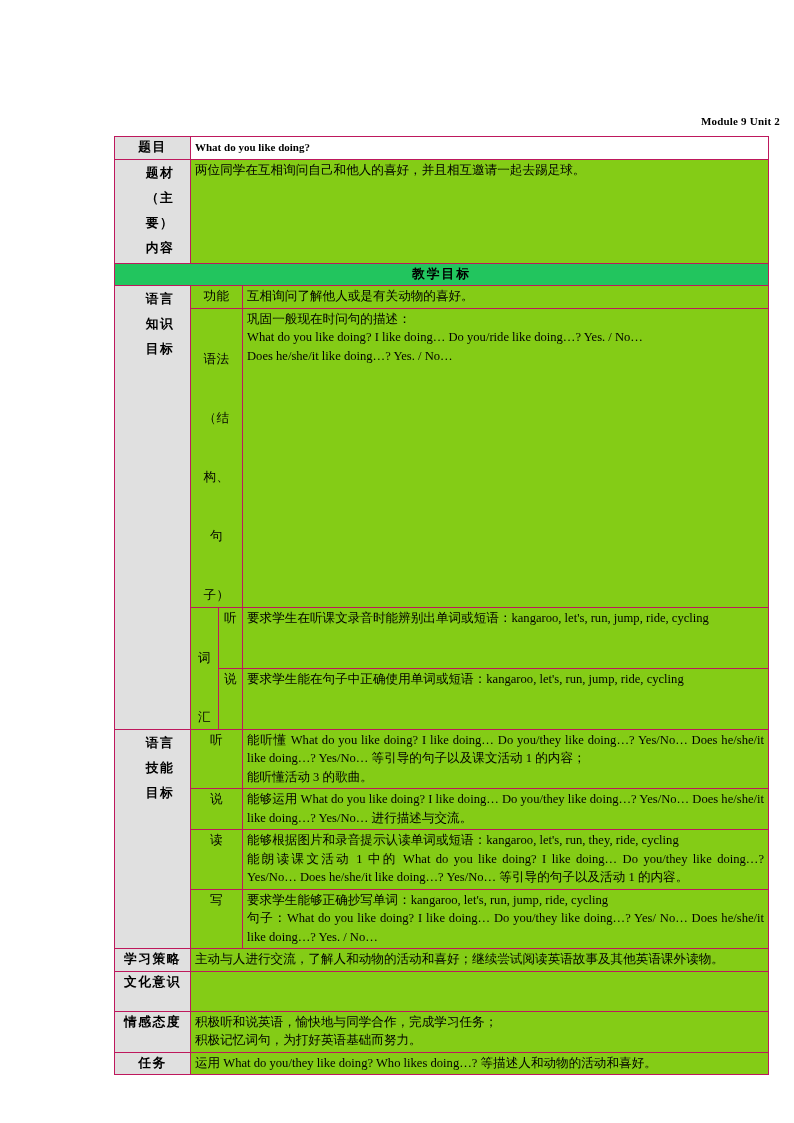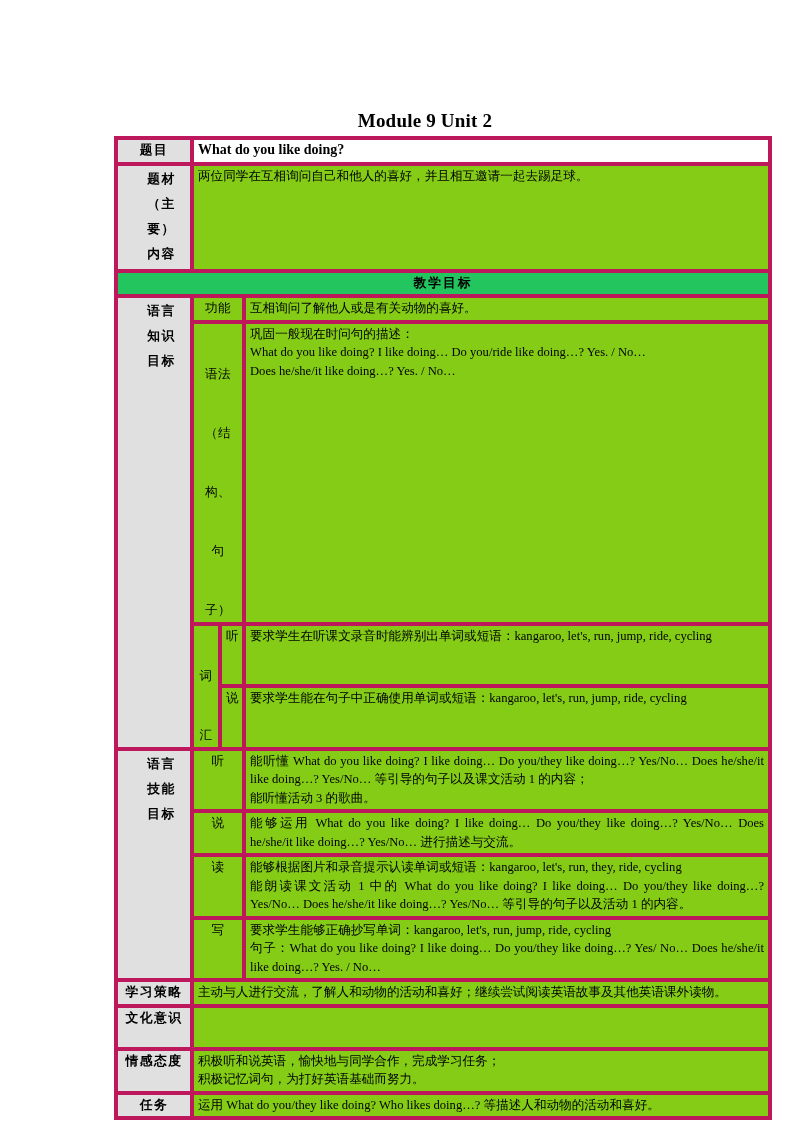--- a/index.html
+++ b/index.html
@@ -16,40 +16,40 @@
     overflow: hidden;
   }
   .page {
     position: relative;
     width: 794px;
     height: 1123px;
     box-sizing: border-box;
   }
   .doc-title {
     position: absolute;
-    left: 98px;
+    left: 126px;
     top: 112px;
     width: 654px;
-    text-align: center;
-    font-size: 19px;
+    text-align: right;
+    font-size: 11px;
     font-weight: bold;
     letter-spacing: 0.2px;
     line-height: 18px;
   }
   table.lesson-table {
     position: absolute;
     left: 114px;
     top: 136px;
     width: 654px;
     border-collapse: collapse;
     table-layout: fixed;
     font-size: 12.6px;
   }
   table.lesson-table td {
-    border: 4px solid #be185d;
+    border: 1px solid #be185d;
     padding: 1px 4px 2px 4px;
     vertical-align: top;
     line-height: 18.5px;
     word-wrap: break-word;
     overflow-wrap: break-word;
   }
   
   td.label-cell {
     background: #e0e0e0;
     font-weight: bold;
@@ -85,21 +85,21 @@
   td.section-head {
     text-align: center;
     font-weight: bold;
     background: #22c55e;
     letter-spacing: 2px;
     font-size: 12.8px;
     vertical-align: middle;
   }
   td.title-value {
     font-weight: bold;
-    font-size: 14px;
+    font-size: 11px;
     vertical-align: middle;
   }
   .line {
     display: block;
   }
   .vstack {
     display: block;
   }
   .vstack span {
     display: block;

